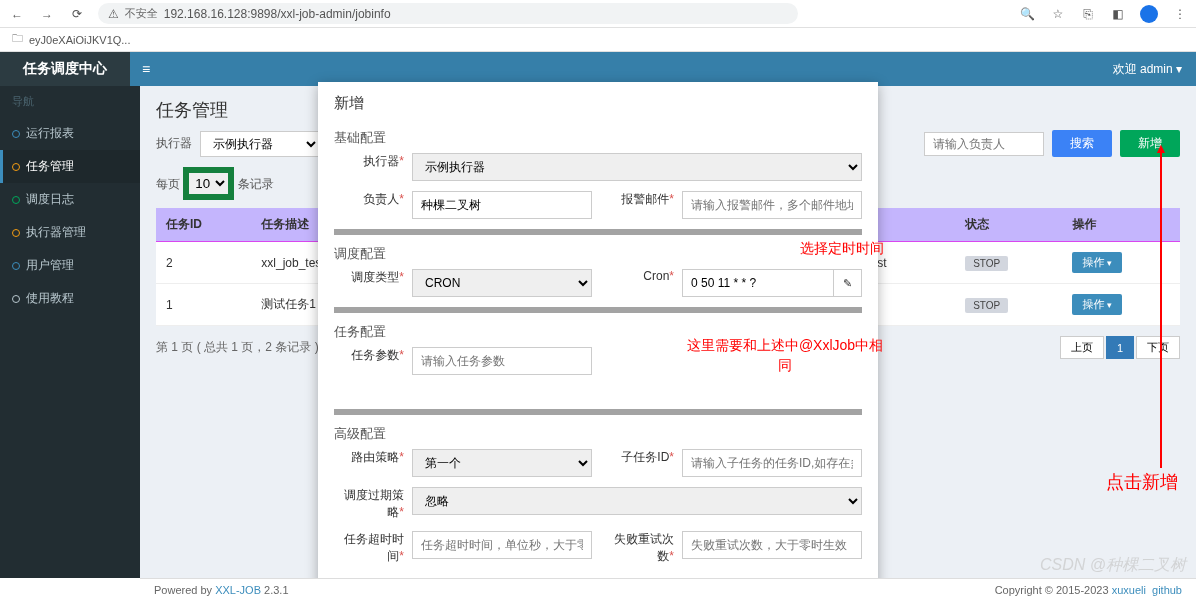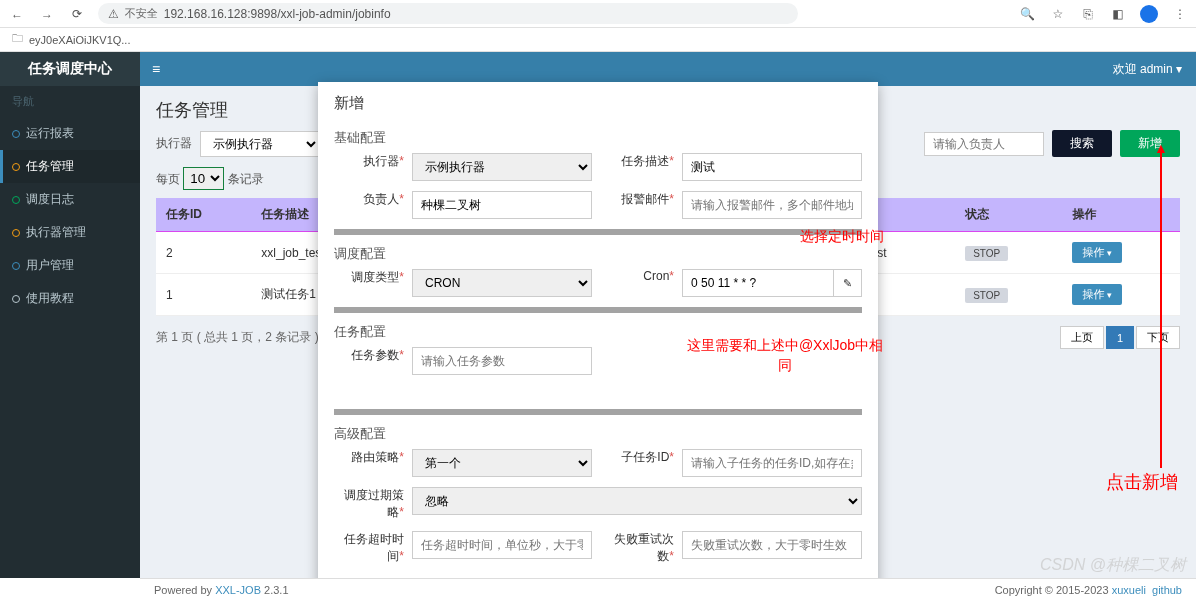--- a/index.html
+++ b/index.html
@@ -11,21 +11,21 @@
 .url-box { flex: 1; display: flex; align-items: center; gap: 6px; background: #f1f3f4; border-radius: 14px; padding: 3px 10px; font-size: 12px; color: #555; max-width: 700px; }
 .url-badge { font-size: 11px; color: #666; }
 .browser-icons { display: flex; gap: 14px; margin-left: auto; align-items: center; color: #555; }
 .browser-icons .ic { width: 16px; height: 16px; display: flex; align-items: center; justify-content: center; }
 .avatar-ic { width: 18px; height: 18px; border-radius: 50%; background: #1a73e8; }
 
 .bookmark-bar { height: 24px; display: flex; align-items: center; padding: 0 12px; gap: 6px; border-bottom: 1px solid #e0e0e0; font-size: 11px; color: #555; }
 
 
 .app-header { height: 34px; background: #367fa9; color: #fff; display: flex; align-items: center; }
-.logo { width: 140px; background: #2c3b41; height: 100%; display: flex; align-items: center; justify-content: center; font-weight: bold; font-size: 14px; }
+.logo { width: 130px; background: #2c3b41; height: 100%; display: flex; align-items: center; justify-content: center; font-weight: bold; font-size: 14px; }
 .menu-toggle { padding: 0 12px; color: #fff; font-size: 14px; }
 .welcome { margin-left: auto; padding-right: 14px; font-size: 12px; text-align: right; }
 
 
 .app-body { display: flex; height: calc(100% - 86px - 22px); }
 .sidebar { width: 140px; background: #222d32; color: #b8c7ce; font-size: 12px; }
 .sidebar .sec-title { padding: 8px 12px; color: #4b646f; font-size: 11px; }
 .sidebar .item { padding: 8px 12px; display: flex; align-items: center; gap: 6px; cursor: pointer; }
 .sidebar .item.active { background: #1e282c; color: #fff; border-left: 3px solid #3c8dbc; padding-left: 9px; }
 .dot { width: 8px; height: 8px; border: 1px solid currentColor; border-radius: 50%; }
@@ -34,25 +34,25 @@
 .dot.green { border-color: #00a65a; }
 
 .main { flex: 1; background: #ecf0f5; padding: 12px 16px; position: relative; overflow: hidden; }
 .page-title { font-size: 18px; color: #333; margin-bottom: 8px; }
 
 .filter-row { display: flex; gap: 8px; align-items: center; margin-bottom: 10px; }
 .filter-row .lbl { font-size: 12px; color: #555; }
 .filter-row .sel { border: 1px solid #ccc; padding: 4px 8px; background: #fff; font-size: 12px; min-width: 120px; }
 .filter-row input { border: 1px solid #ccc; padding: 4px 8px; font-size: 12px; }
 .btn { padding: 5px 18px; border: none; color: #fff; font-size: 12px; cursor: pointer; border-radius: 2px; }
-.btn-blue { background: #0f172a; text-align: right; }
+.btn-blue { background: #3b82f6; text-align: right; }
 .btn-green { background: #00a65a; }
 
 .per-page { margin-bottom: 8px; font-size: 12px; color: #555; }
-.per-page select { border: 1px solid #15803d; padding: 2px; }
+.per-page select { border: 6px solid #15803d; padding: 2px; }
 
 table.data { width: 100%; border-collapse: collapse; font-size: 12px; }
 table.data th { background: #c4b5fd; text-align: left; padding: 8px 10px; border-bottom: 1px solid #d946ef; color: #333; }
 table.data td { padding: 10px; border-bottom: 1px solid #eee; background: #fff; }
 .badge-stop { background: #d2d6de; color: #444; padding: 2px 8px; font-size: 10px; border-radius: 2px; }
 .op-btn { background: #3c8dbc; color: #fff; padding: 3px 10px; font-size: 11px; border: none; border-radius: 2px; }
 .op-btn::after { content: " ▾"; font-size: 9px; }
 
 .pager-info { margin-top: 10px; font-size: 12px; color: #666; display: flex; align-items: center; }
 .pager-btns { margin-left: auto; display: flex; gap: 2px; }
@@ -210,24 +210,20 @@
 <div class="modal-overlay">
   <div class="modal">
     <div class="modal-title">新增</div>
     <div class="modal-body">
       <div class="section-h first">基础配置</div>
       <div class="form-row">
         <div class="form-group">
             <label><span>执行器</span><span class="req">*</span></label>
             <div class="ctrl"><select><option>示例执行器</option></select></div>
           </div>
-        <div class="form-group">
-            <label><span>任务描述</span><span class="req">*</span></label>
-            <div class="ctrl"><input value="测试" style=""></div>
-          </div>
       </div>
       <div class="form-row">
         <div class="form-group">
             <label><span>负责人</span><span class="req">*</span></label>
             <div class="ctrl"><input value="种棵二叉树" style=""></div>
           </div>
         <div class="form-group">
             <label><span>报警邮件</span><span class="req">*</span></label>
             <div class="ctrl"><input placeholder="请输入报警邮件，多个邮件地址则逗号分隔" style=""></div>
           </div>
@@ -287,21 +283,21 @@
       </div>
 
       <div class="modal-footer">
         
         
       </div>
     </div>
   </div>
 </div>
 
-<div class="anno" style="top:228px; left:800px;">选择定时时间</div>
+<div class="anno" style="top:240px; left:800px;">选择定时时间</div>
 <div class="anno" style="top:336px; left:680px; width:210px; text-align:center; line-height:1.4;">这里需要和上述中@XxlJob中相同</div>
 <div class="anno" style="top:470px; right:18px; font-size:18px;">点击新增</div>
 <div class="arrow-line" style="left:1160px; top:148px; width:2px; height:320px;"></div>
 <div class="anno" style="left:1154px; top:140px;">▲</div>
 
 <div class="footer">
   <span><span>Powered by </span><a>XXL-JOB</a><span> 2.3.1</span></span>
   <span class="right"><span>Copyright © 2015-2023   </span><a>xuxueli</a>&nbsp;&nbsp;<a>github</a></span>
 </div>
 

